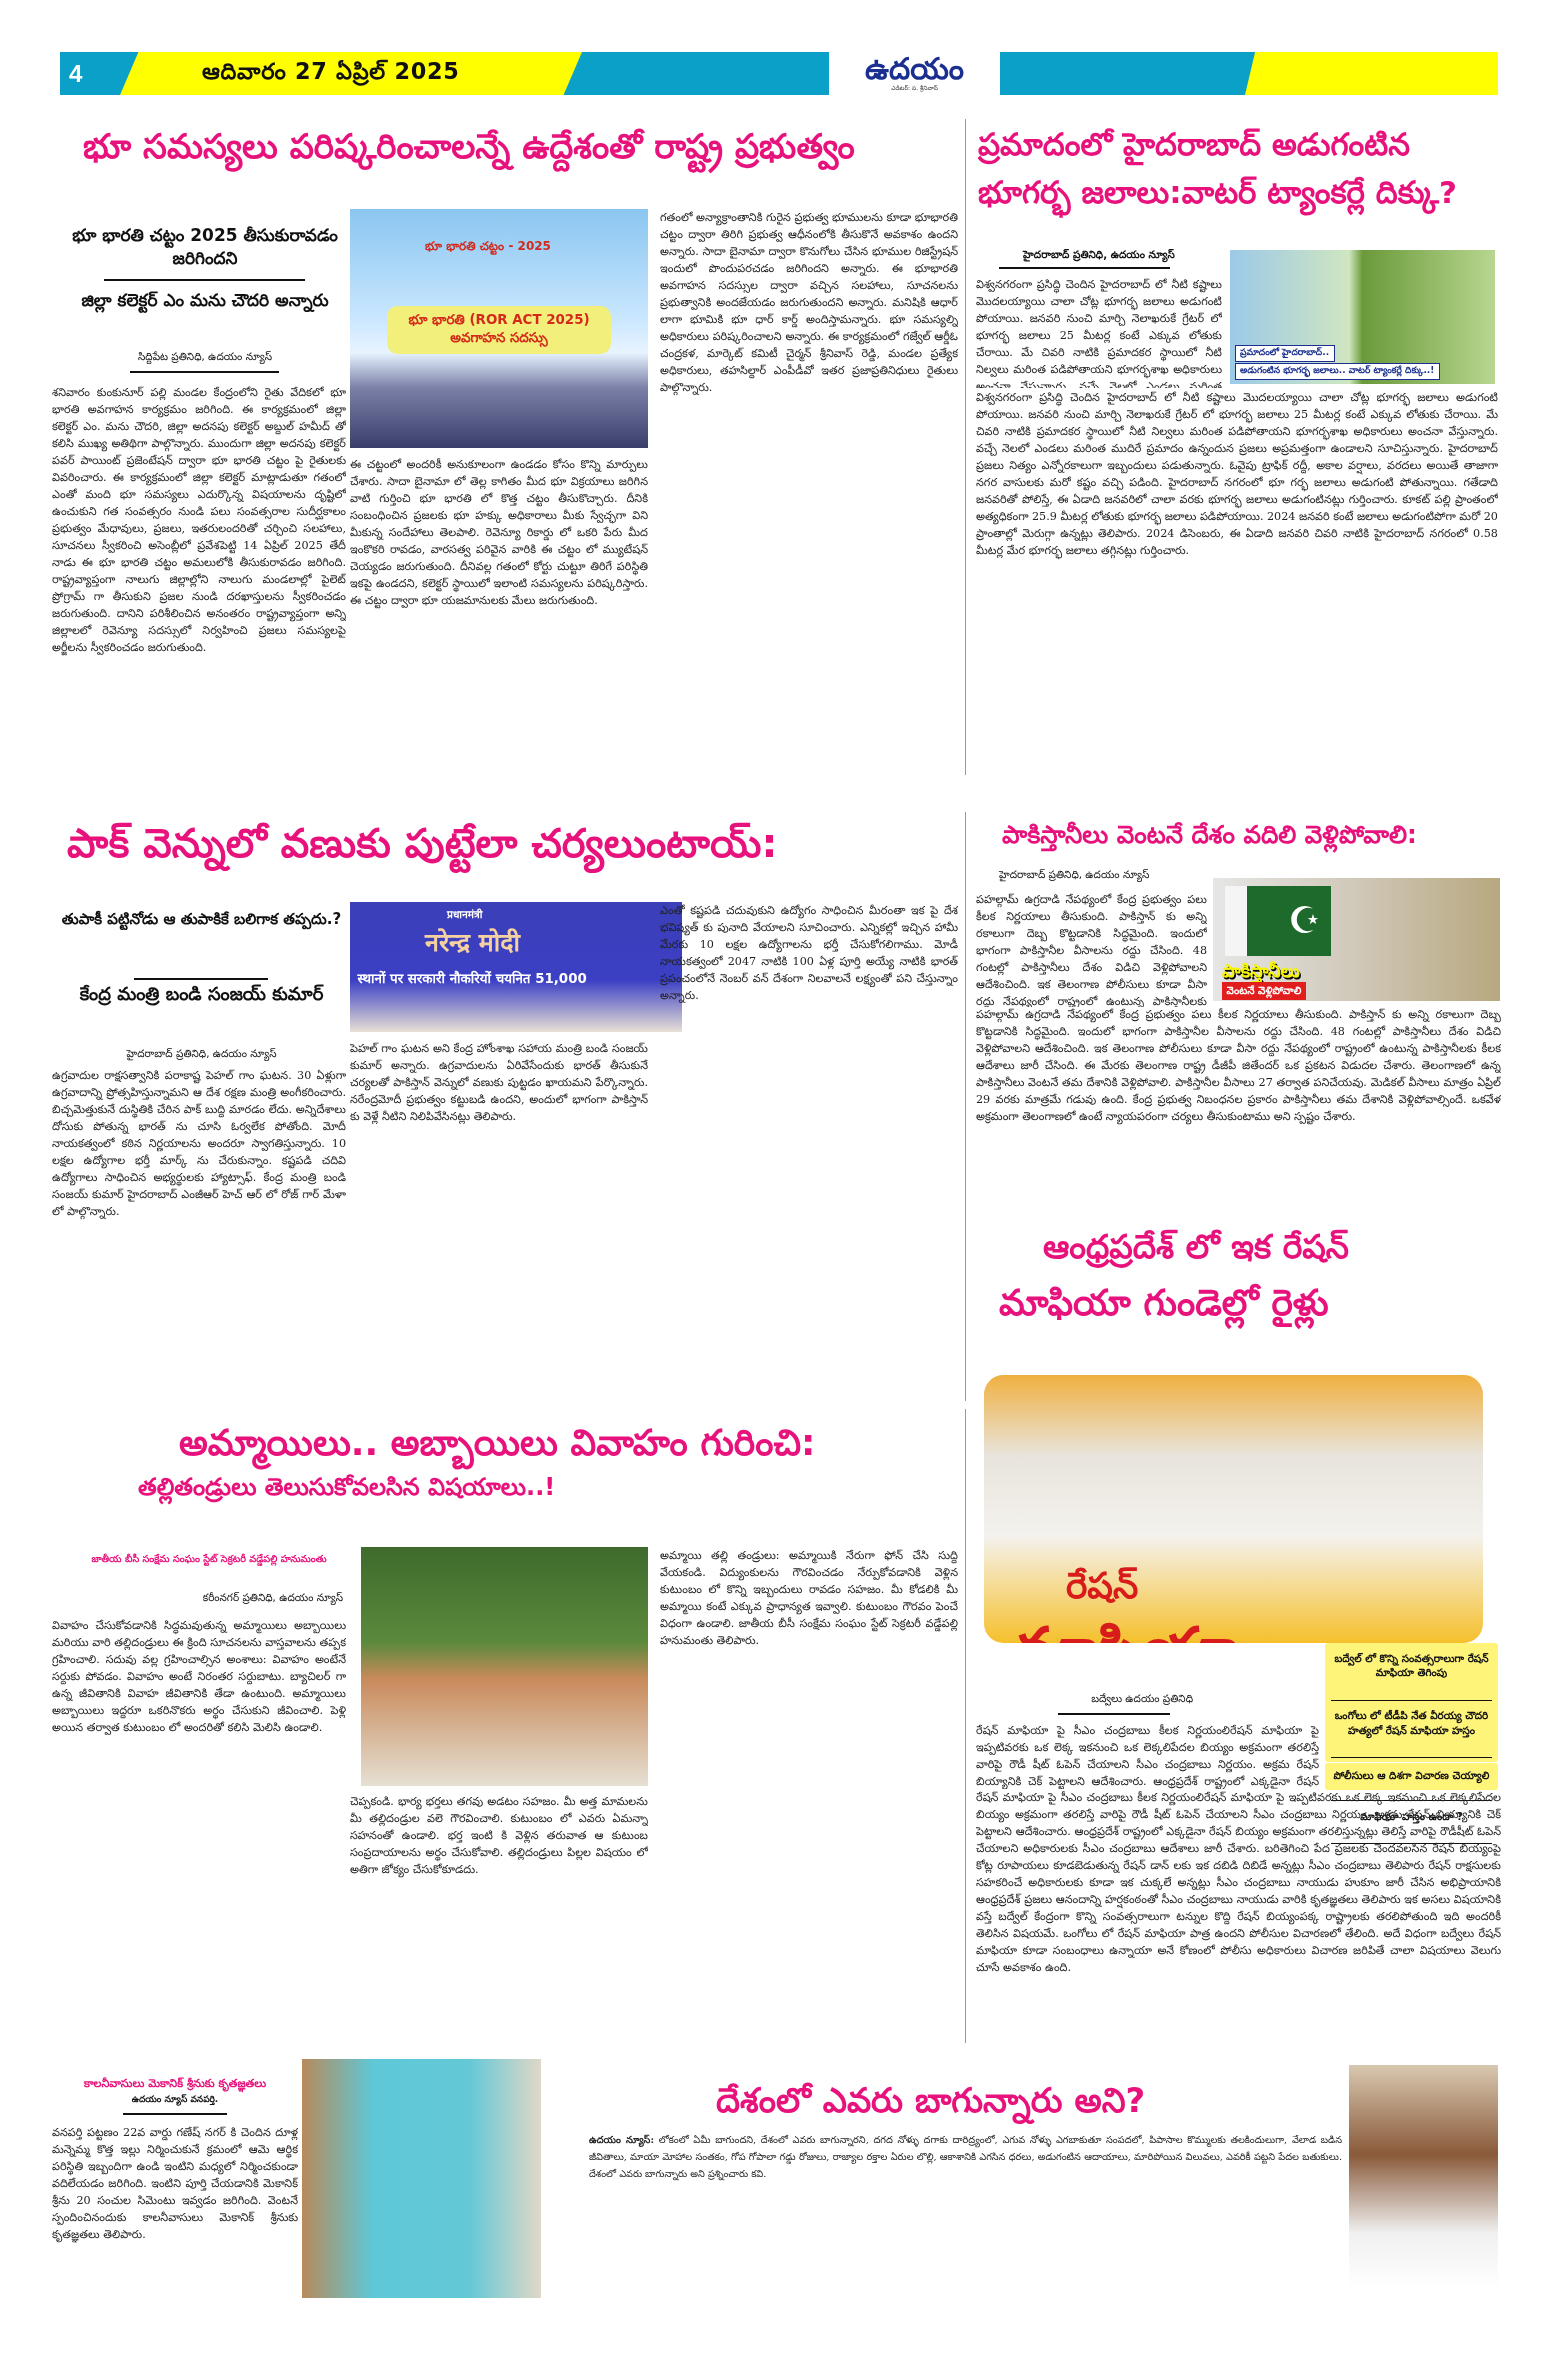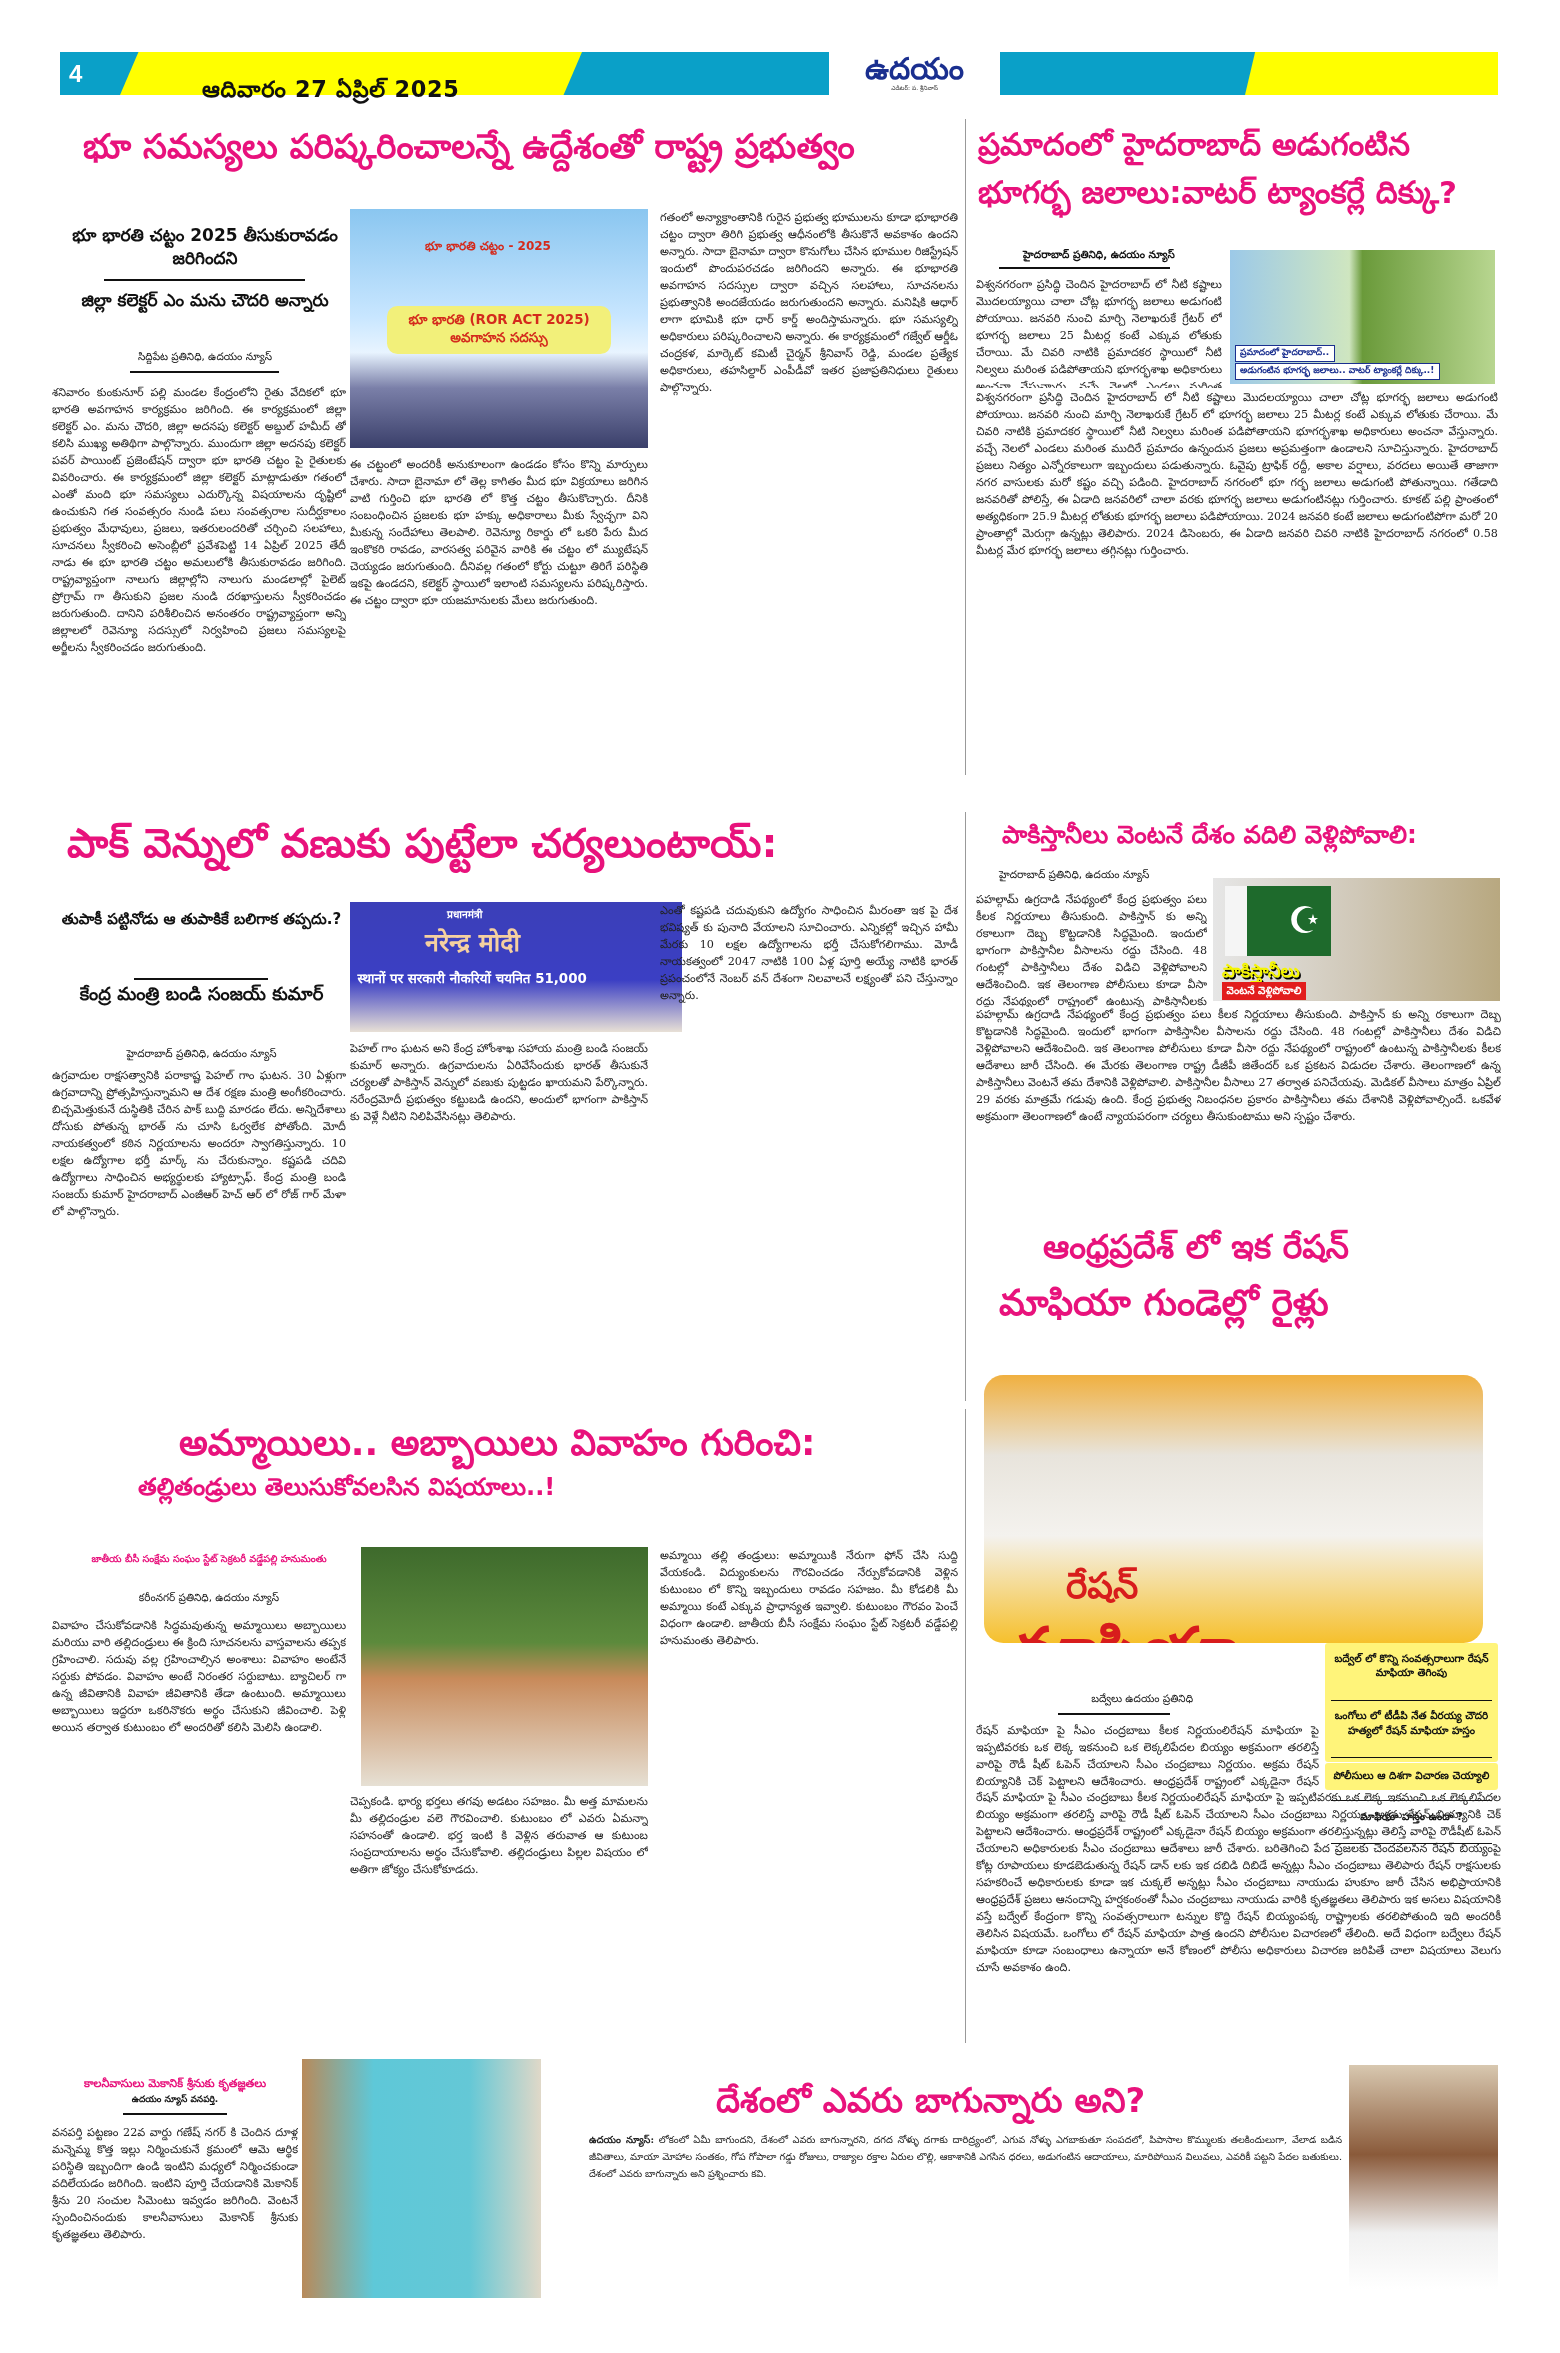--- a/index.html
+++ b/index.html
@@ -4,21 +4,21 @@
 <style>
   * { box-sizing: border-box; margin: 0; padding: 0; }
   html, body { width: 1561px; height: 2354px; background: #ffffff; overflow: hidden; }
   body { font-family: "DejaVu Sans", sans-serif; color: #111; position: relative; }
 
   
   .masthead { position: absolute; left: 60px; top: 52px; width: 1438px; height: 43px; }
   .mh-blue { position: absolute; left: 0; top: 0; width: 100%; height: 100%; background: #0aa0c8; }
   .mh-page { position: absolute; left: 9px; top: 7.5px; color: #fff; font-family: "Liberation Sans", sans-serif; font-weight: bold; font-size: 24px; }
   .mh-yellow-left { position: absolute; left: 60px; top: 0; width: 462px; height: 43px; background: #ffff00; clip-path: polygon(4% 0, 100% 0, 96% 100%, 0 100%); }
-  .mh-date { position: absolute; left: 142px; top: 6px; font-family: "DejaVu Sans", sans-serif; font-weight: bold; font-size: 22.4px; color: #111; letter-spacing: 0.7px; margin-top: 18px; }
+  .mh-date { position: absolute; left: 142px; top: 6px; font-family: "DejaVu Sans", sans-serif; font-weight: bold; font-size: 22.4px; color: #111; letter-spacing: 0.7px; }
   .mh-yellow-right { position: absolute; right: 0; top: 0; width: 253px; height: 43px; background: #ffff00; clip-path: polygon(4% 0, 100% 0, 100% 100%, 0 100%); }
   .mh-logo { position: absolute; left: 769px; top: -4.5px; width: 171px; height: 52px; background: #fff; display: flex; flex-direction: column; align-items: center; justify-content: center; }
   .mh-logo-text { font-family: "DejaVu Serif", serif; font-weight: bold; font-size: 30px; color: #1a2f8f; line-height: 1; }
   .mh-logo-sub { font-size: 6px; color: #333; }
 
   .pink { color: #e8127c; }
   .headline { position: absolute; font-family: "DejaVu Sans", sans-serif; font-weight: bold; color: #e8127c; line-height: 1.25; white-space: nowrap; }
   .subhead { position: absolute; text-align: center; font-weight: bold; font-family: "DejaVu Sans", sans-serif; line-height: 1.35; }
   .byline { position: absolute; text-align: center; font-size: 10.4px; }
   .rule { position: absolute; height: 1.5px; background: #111; }
@@ -129,21 +129,21 @@
 <div class="headline" style="left:999px; top:1280px; font-size:36px;">మాఫియా గుండెల్లో రైళ్లు</div>
 <div class="photo ph-ration" style="left:984px; top:1375px; width:499px; height:268px;">
   <div class="ph-ration-t1">రేషన్</div>
   <div class="ph-ration-t2">మాఫియా</div>
 </div>
 
 <div class="headline" style="left:179px; top:1420px; font-size:36px;">అమ్మాయిలు.. అబ్బాయిలు వివాహం గురించి:</div>
 <div class="headline" style="left:138px; top:1472px; font-size:24px;">తల్లితండ్రులు తెలుసుకోవలసిన విషయాలు..!</div>
 
 <div class="subhead pink" style="left:75px; top:1552px; width:268px; font-size:9.7px;">జాతీయ బీసీ సంక్షేమ సంఘం స్టేట్ సెక్రటరీ వడ్డేపల్లి హనుమంతు</div>
-<div class="byline" style="left:75px; top:1591px; width:268px;">కరీంనగర్ ప్రతినిధి, ఉదయం న్యూస్</div>
+<div class="byline" style="left:75px; top:1591px; width:268px;text-align:right;">కరీంనగర్ ప్రతినిధి, ఉదయం న్యూస్</div>
 <div class="col" style="left:52px; top:1617px; width:294px; height:417px;">వివాహం చేసుకోవడానికి సిద్ధమవుతున్న అమ్మాయిలు అబ్బాయిలు మరియు వారి తల్లిదండ్రులు ఈ క్రింది సూచనలను వాస్తవాలను తప్పక గ్రహించాలి. సదువు వల్ల గ్రహించాల్సిన అంశాలు: వివాహం అంటేనే సర్దుకు పోవడం. వివాహం అంటే నిరంతర సర్దుబాటు. బ్యాచిలర్ గా ఉన్న జీవితానికి వివాహ జీవితానికి తేడా ఉంటుంది. అమ్మాయిలు అబ్బాయిలు ఇద్దరూ ఒకరినొకరు అర్థం చేసుకుని జీవించాలి. పెళ్లి అయిన తర్వాత కుటుంబం లో అందరితో కలిసి మెలిసి ఉండాలి.</div>
 <div class="photo ph-man" style="left:361px; top:1547px; width:287px; height:239px;"></div>
 <div class="col" style="left:350px; top:1793px; width:298px; height:242px;">చెప్పకండి. భార్య భర్తలు తగవు అడటం సహజం. మీ అత్త మామలను మీ తల్లిదండ్రుల వలె గౌరవించాలి. కుటుంబం లో ఎవరు ఏమన్నా సహనంతో ఉండాలి. భర్త ఇంటి కి వెళ్లిన తరువాత ఆ కుటుంబ సంప్రదాయాలను అర్థం చేసుకోవాలి. తల్లిదండ్రులు పిల్లల విషయం లో అతిగా జోక్యం చేసుకోకూడదు.</div>
 <div class="col" style="left:660px; top:1547px; width:298px; height:488px;">అమ్మాయి తల్లి తండ్రులు: అమ్మాయికి నేరుగా ఫోన్ చేసి సుద్ది వేయకండి. విద్యుంకులను గౌరవించడం నేర్పుకోవడానికి వెళ్లిన కుటుంబం లో కొన్ని ఇబ్బందులు రావడం సహజం. మీ కోడలికి మీ అమ్మాయి కంటే ఎక్కువ ప్రాధాన్యత ఇవ్వాలి. కుటుంబం గౌరవం పెంచే విధంగా ఉండాలి. జాతీయ బీసీ సంక్షేమ సంఘం స్టేట్ సెక్రటరీ వడ్డేపల్లి హనుమంతు తెలిపారు.</div>
 
 <div class="vline" style="left:965px; top:1409px; height:634px;"></div>
 
 <div class="byline" style="left:999px; top:1692px; width:194px;text-align:right;">బద్వేలు ఉదయం ప్రతినిధి</div>
 <div class="rule" style="left:1058px; top:1713px; width:112px;"></div>
 <div class="sidebox" style="left:1325px; top:1643px; width:173px; height:119px;">

